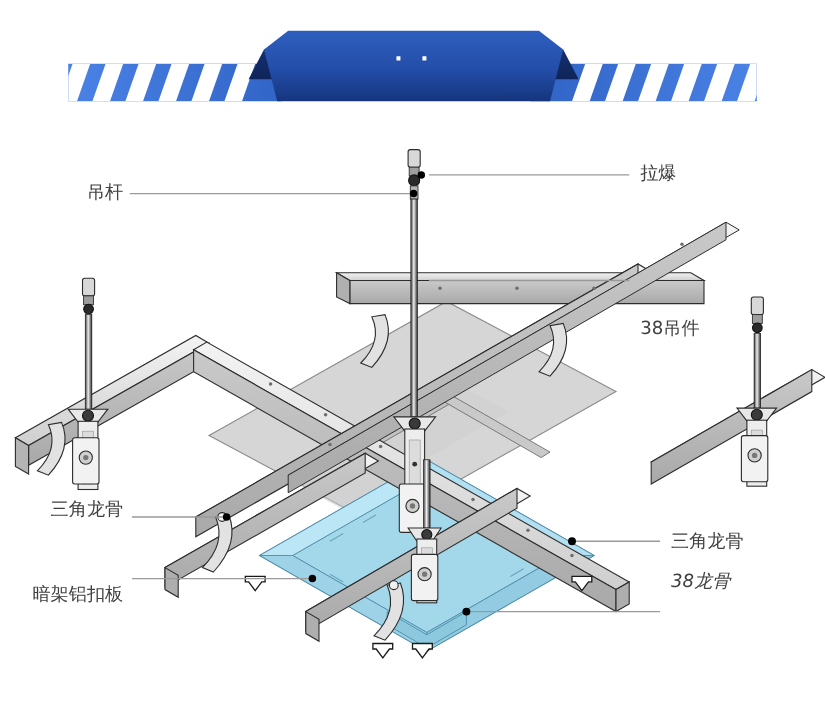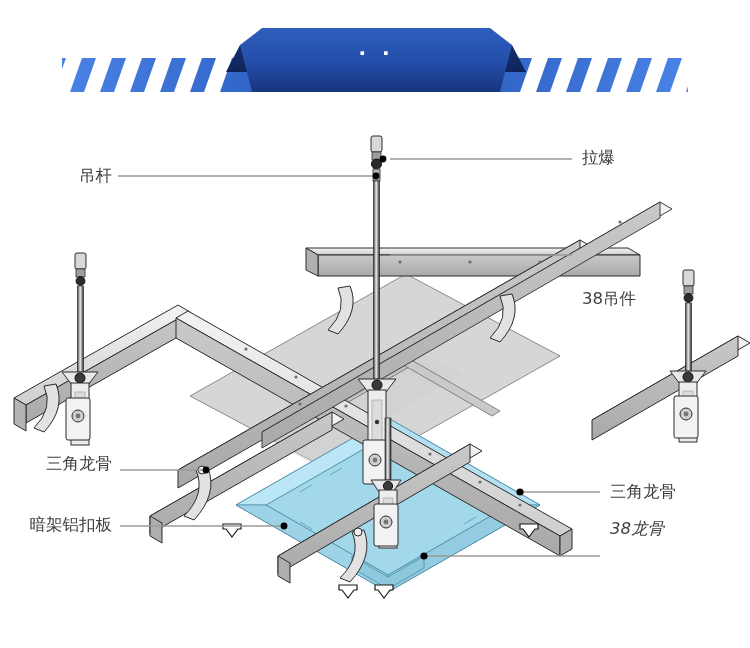--- a/index.html
+++ b/index.html
@@ -20,21 +20,21 @@
     z-index:6;pointer-events:none;
   }
   .banner-title .dot{font-size:20px;padding:0 7px;position:relative;top:-2px;}
 
   
   .label{
     position:absolute;color:#404040;font-size:16.5px;
     white-space:nowrap;line-height:1.35;
   }
   .label.r{text-align:left;}
-  .label.l{text-align:right;}
+  .label.l{text-align:right;font-family:Liberation Mono, monospace;}
   .label-2l{line-height:1.3;}
 
   .wmark{position:absolute;pointer-events:none;}
 </style>
 </head>
 <body>
 
 <div id="root">
 
   <div class="banner">
@@ -337,19 +337,19 @@
   <div class="label l" style="left:20px;top:165px;width:92px;">吊杆</div>
 
   <div class="label r" style="left:582px;top:147px;">拉爆</div>
 
   <div class="label r" style="left:582px;top:243px;margin-top:45px;">38吊件</div>
 
   <div class="label l label-2l" style="left:0px;top:453px;width:112px;">
     <div>三角龙骨</div>
   </div>
 
-  <div class="label l" style="left:0px;top:514px;width:112px;">暗架铝扣板</div>
+  <div class="label l" style="left:0px;top:530px;width:112px;">暗架铝扣板</div>
 
   <div class="label r" style="left:610px;top:481px;">三角龙骨</div>
 
   <div class="label r" style="left:610px;top:518px;font-style:italic;">38龙骨</div>
 
 </div>
 
 </body></html>

